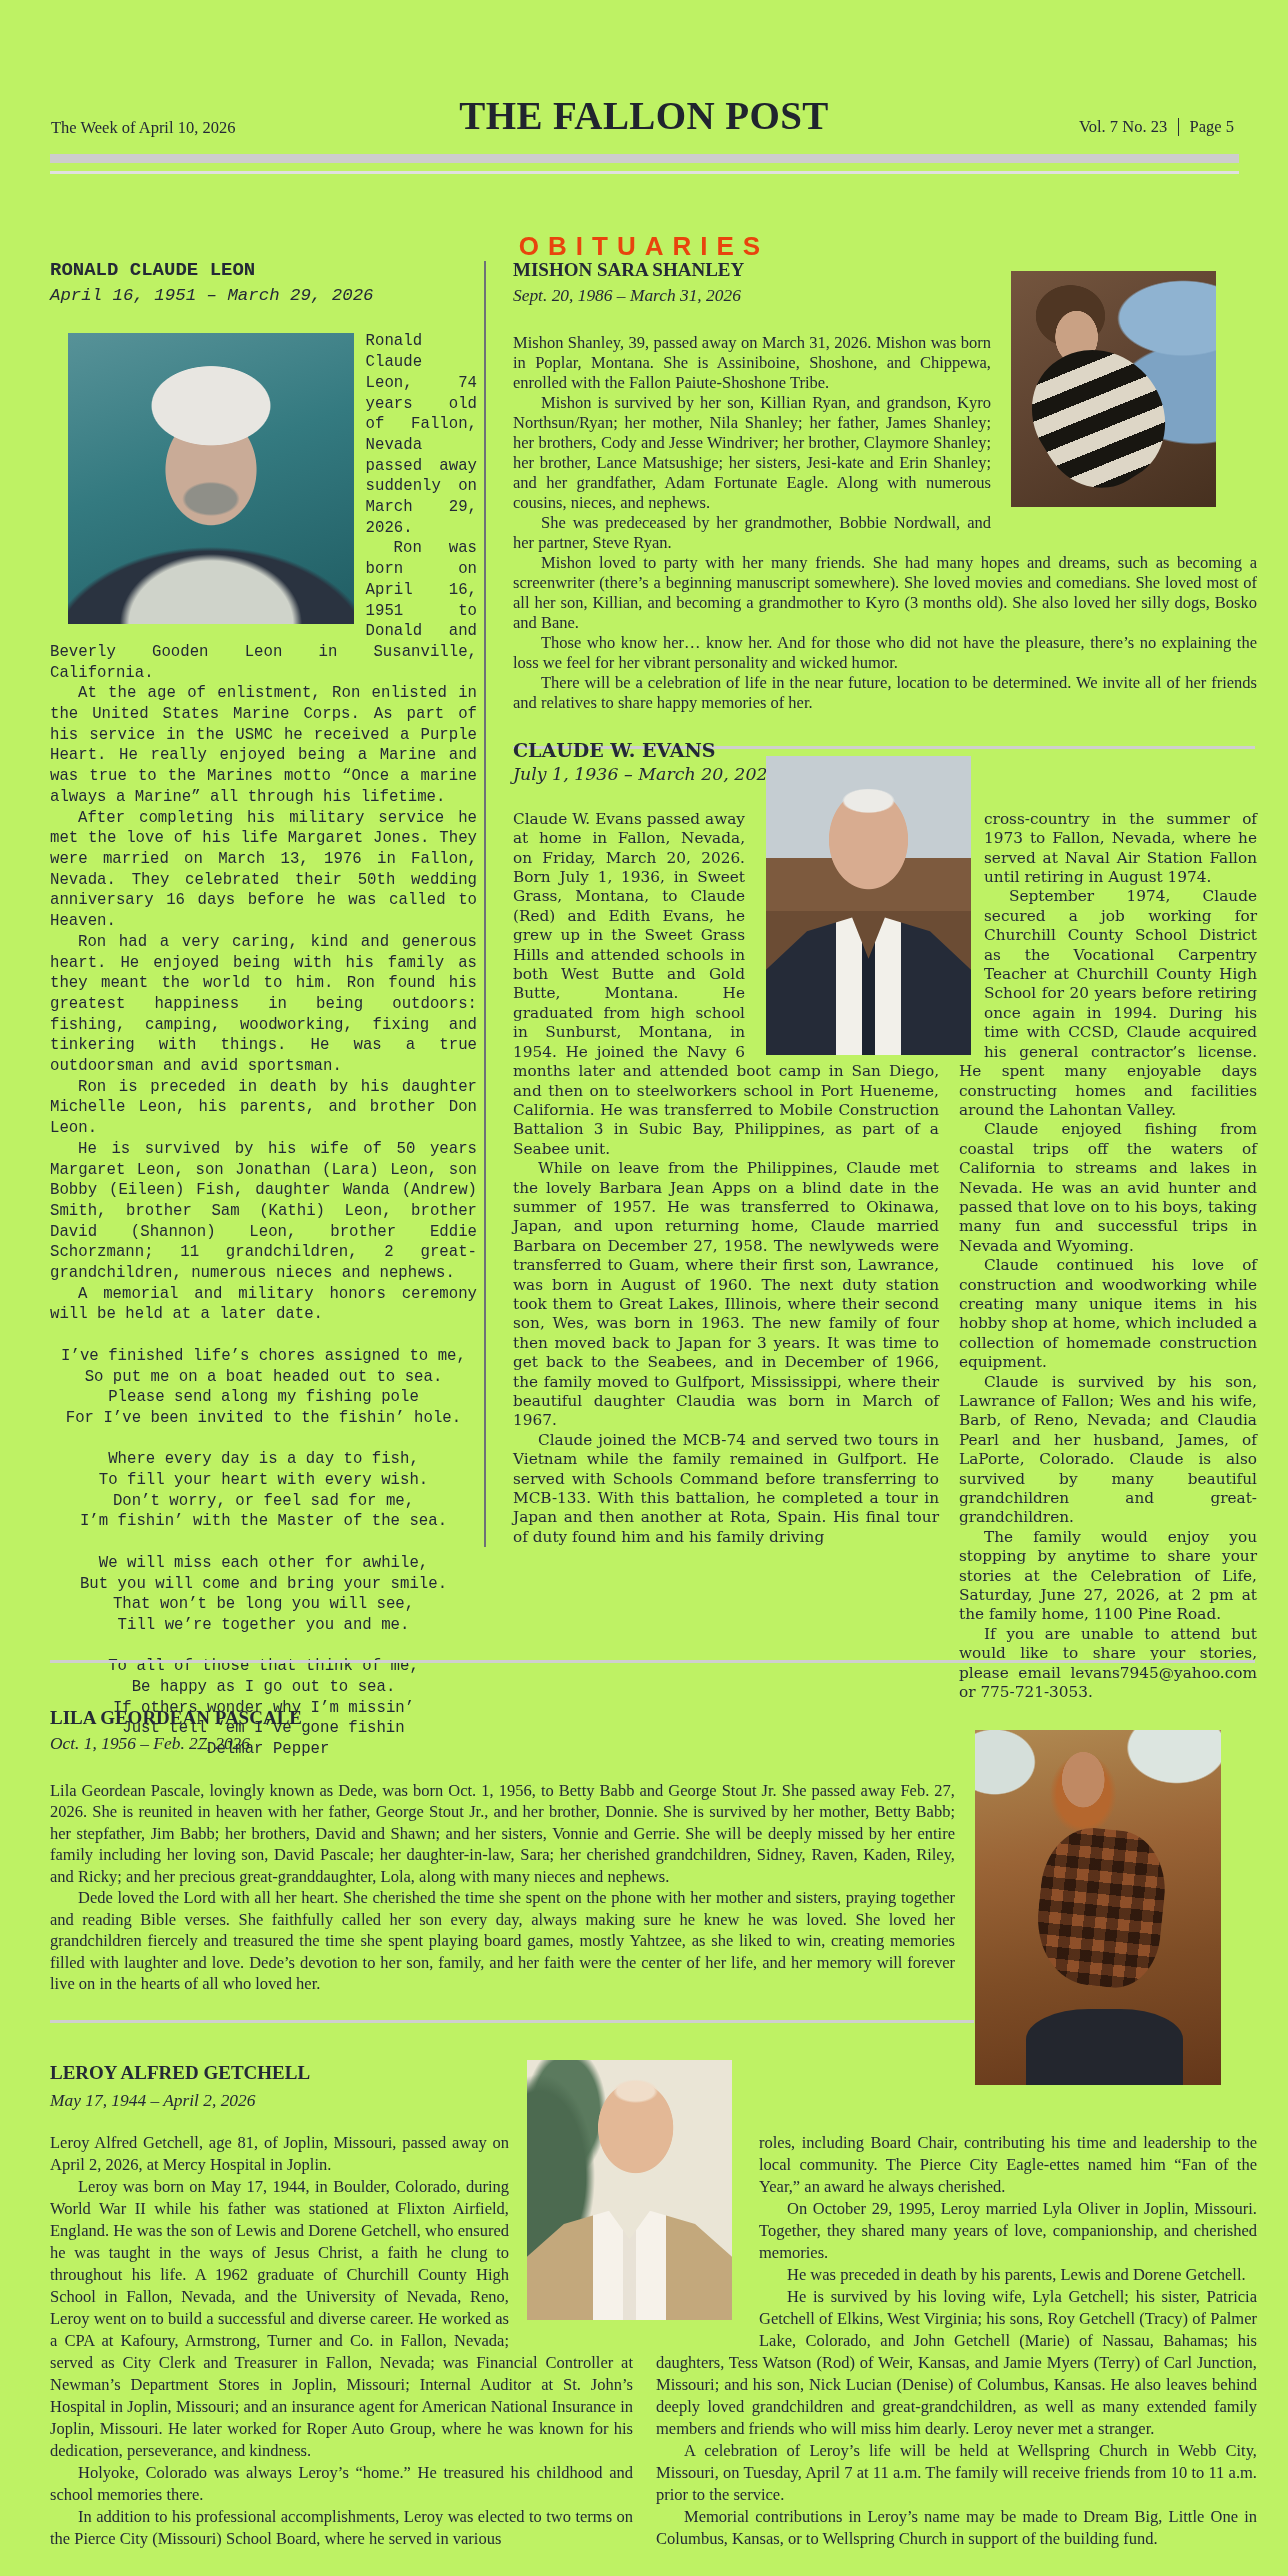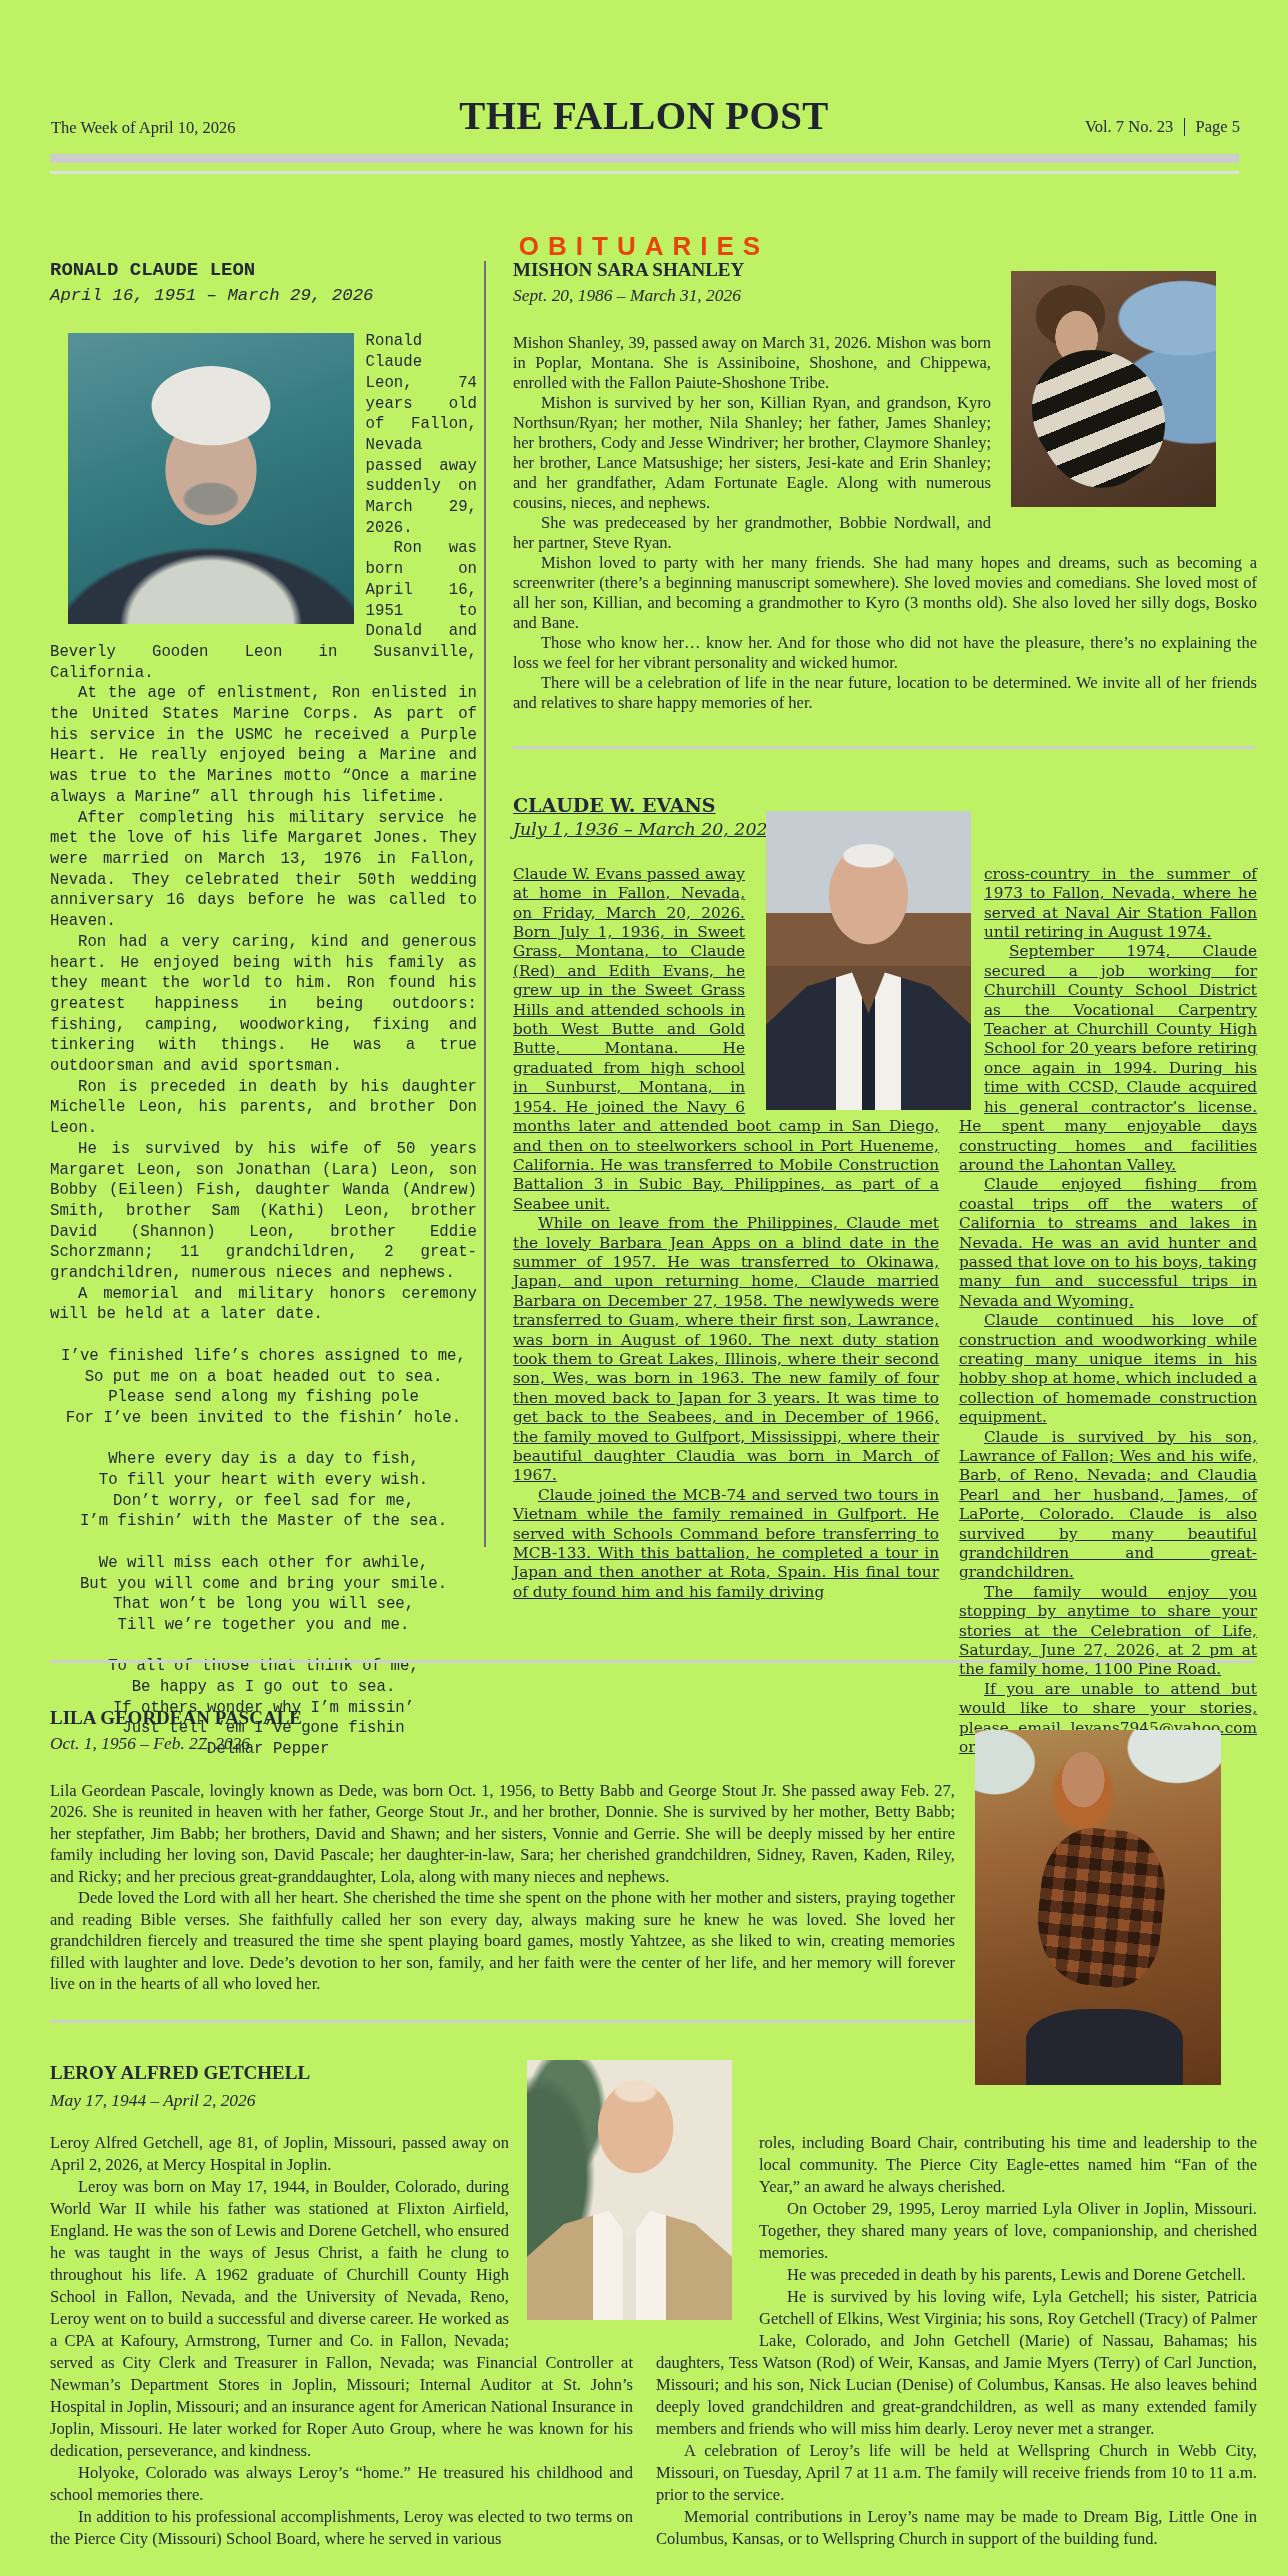--- a/index.html
+++ b/index.html
@@ -4,21 +4,21 @@
 <style>
   html,body{margin:0;padding:0;background:#ffffff;}
   .page{position:relative;width:1288px;height:2576px;background:#bef264;
         font-family:"Liberation Serif",serif;color:#242936;overflow:hidden;}
 
   
   .mast-issue{position:absolute;left:51px;top:118px;font-size:16.5px;}
   .mast-title{position:absolute;left:0;right:0;top:93px;text-align:center;
               font-family:"Liberation Serif",serif;font-weight:bold;font-size:39px;
               letter-spacing:0.4px;color:#20242e;}
-  .mast-right{position:absolute;right:48px;top:117px;font-size:16.5px;display:flex;align-items:center;}
+  .mast-right{position:absolute;right:54px;top:117px;font-size:16.5px;display:flex;align-items:center;}
   .vr{display:inline-block;width:0;border-left:1.7px solid #2a2e38;height:18px;margin:0 10.7px;}
   .rule-a{position:absolute;left:50px;width:1189px;top:154px;height:9px;background:#cdcdcd;}
   .rule-b{position:absolute;left:50px;width:1189px;top:171px;height:3.3px;background:#e0e0e0;}
   .obit-title{position:absolute;left:0;right:0;top:187px;text-align:center;
               font-family:"Liberation Sans",sans-serif;font-weight:bold;font-size:26px;
               letter-spacing:9px;color:#e8440d;margin-top:44px;}
 
   
   .obname{font-size:19px;font-weight:bold;margin:0;}
   .obdate{font-style:italic;font-size:17.4px;margin:5px 0 0 0;}
@@ -53,22 +53,22 @@
       radial-gradient(ellipse 21.5px 26.5px at 32% 28%, #c9a184 0 98%, transparent 100%),
       radial-gradient(ellipse 35px 31px at 29% 19%, #4f3623 0 98%, transparent 100%),
       radial-gradient(ellipse 66px 38px at 84% 20%, #8fb3d1 0 96%, transparent 100%),
       radial-gradient(ellipse 79px 51px at 90% 52%, #7da3c4 0 96%, transparent 100%),
       linear-gradient(150deg, #74553e 0%, #5d4230 50%, #46301f 100%);}
   #shanley-photo::before{content:"";position:absolute;left:25px;top:76px;width:126px;height:139px;
       border-radius:48% 55% 50% 45%;transform:rotate(-32deg);
       background:repeating-linear-gradient(10deg, #181611 0 16.5px, #ddd6c6 16.5px 33px);}
 
   
-  .evans{position:absolute;left:513px;top:796px;width:744px;
-         font-family:"DejaVu Serif",serif;font-size:15.3px;line-height:19.4px;text-decoration:underline;}
+  .evans{position:absolute;left:513px;top:741px;width:744px;
+         font-family:"DejaVu Serif",serif;font-size:15.3px;line-height:19.4px;}
   .evans .cols{display:flex;gap:20px;margin-top:25px;}
   .evans .colL{width:426px;}
   .evans .colR{width:298px;}
   .evans p{text-indent:25px;}
   .evans p.first{text-indent:0;}
   .evans .sR{float:right;width:194px;height:250px;}
   .evans .sL{float:left;width:25px;height:250px;}
   #evans-photo{position:absolute;left:253px;top:15px;width:205px;height:299px;
     background:
       radial-gradient(ellipse 26.5px 12.4px at 50% 15%, #ecebe7 0 90%, transparent 100%),

